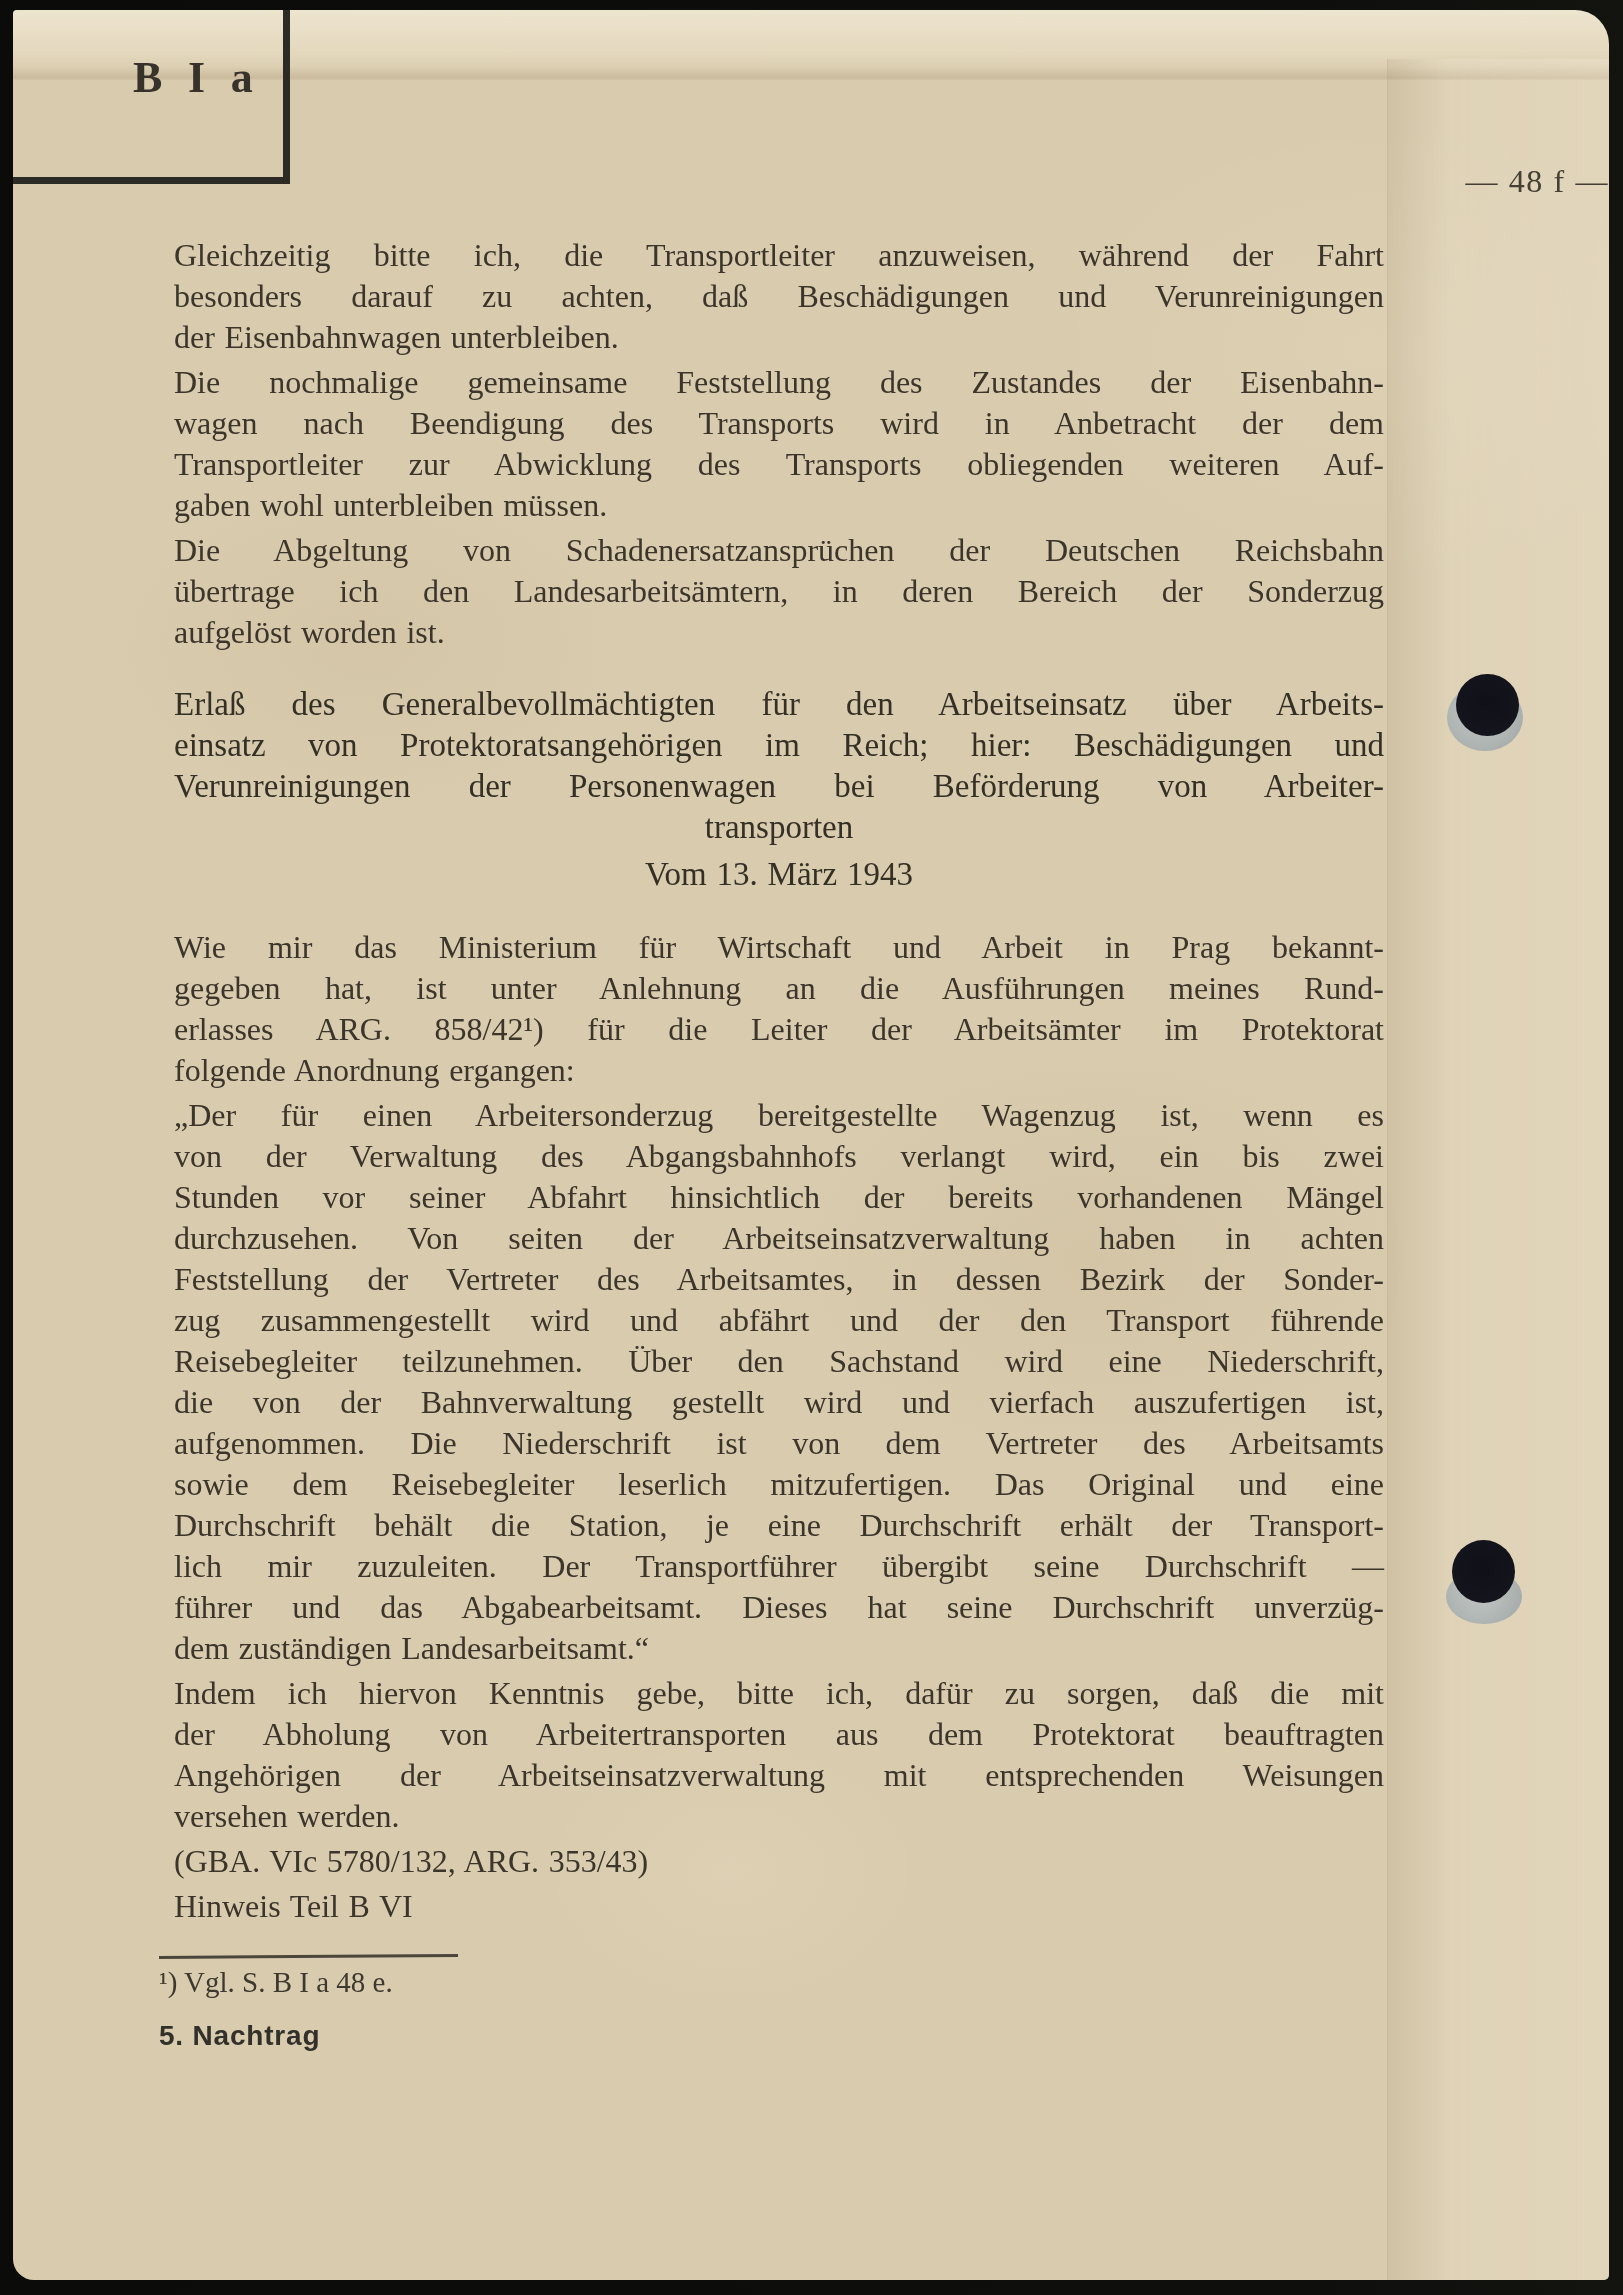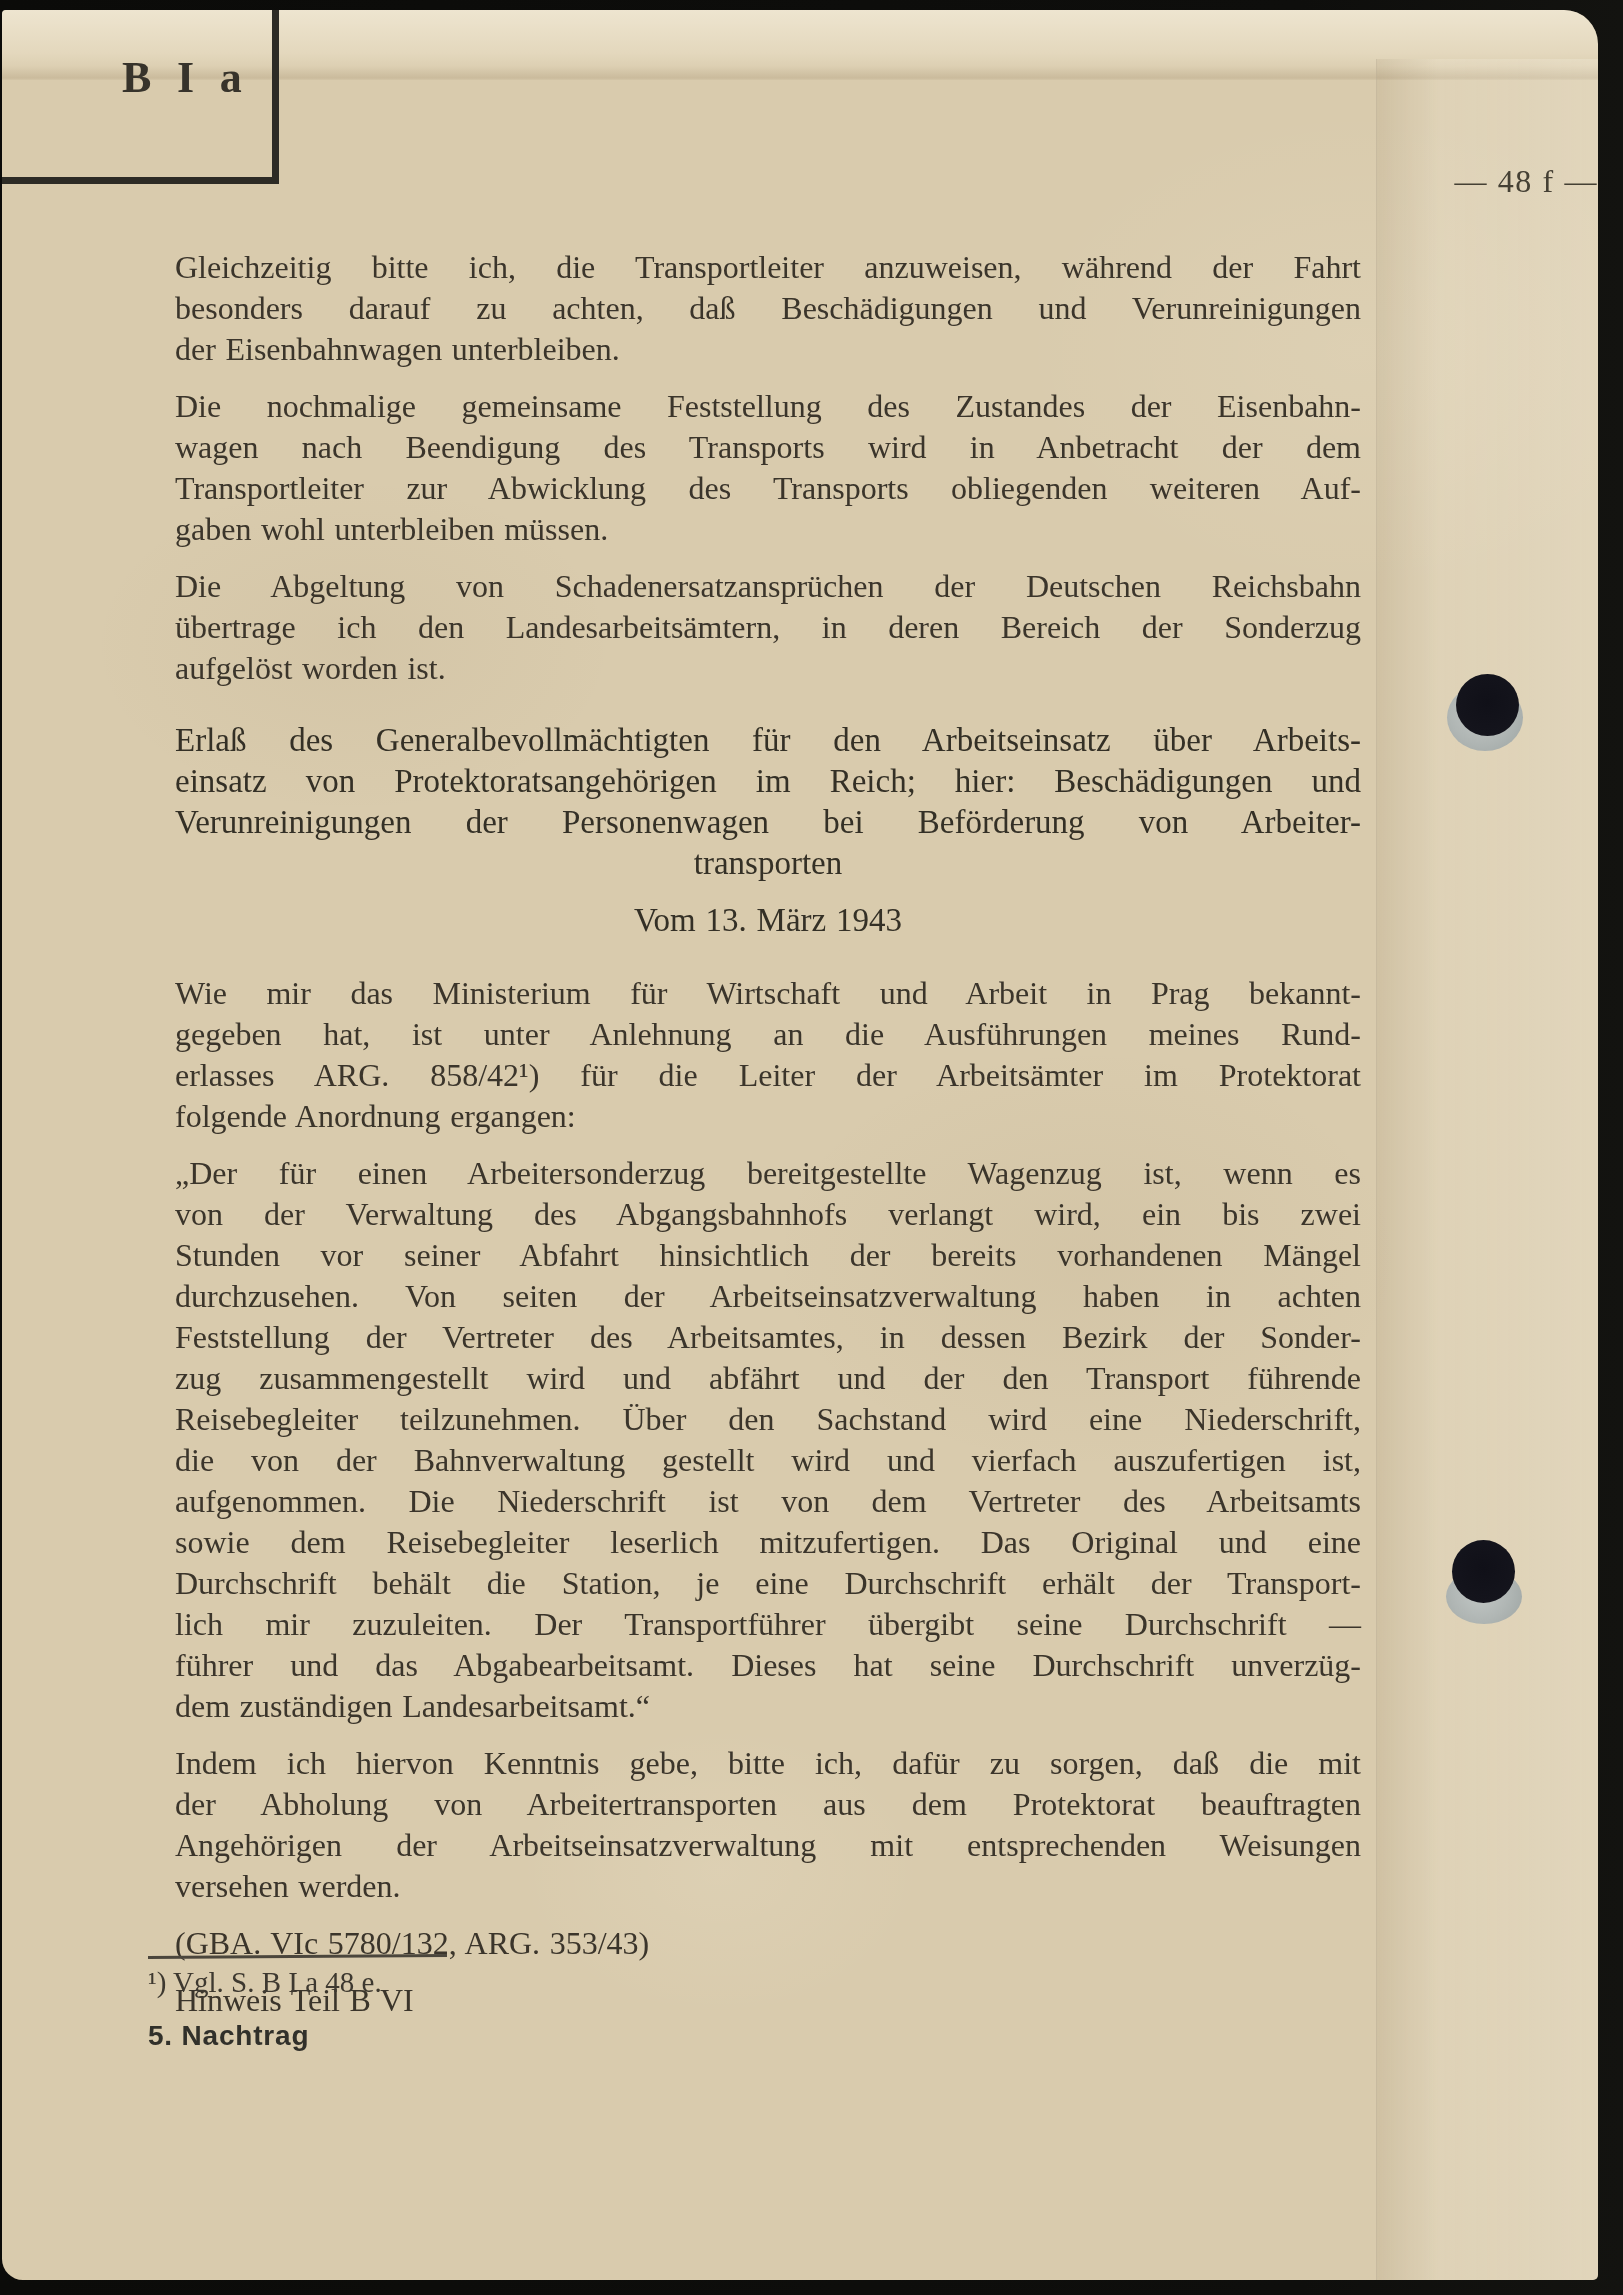--- a/index.html
+++ b/index.html
@@ -2,21 +2,21 @@
 <html style="font-size:13px"><head>
 <meta charset="utf-8">
 <style>
   html,body{margin:0;padding:0;}
   body{
     width:1623px;height:2295px;position:relative;overflow:hidden;
     background:linear-gradient(90deg,#0b0b09 0%,#0e0e0c 80%,#131310 100%);
     font-family:"Liberation Serif", serif;
   }
   .paper{
-    position:absolute;left:2px;top:9.7px;width:1596px;height:2270px;
+    position:absolute;left:13px;top:9.7px;width:1596px;height:2270px;
     background-color:#d9cbad;
     background-image:
       radial-gradient(ellipse 406px 260px at 22% 28%, rgba(118,94,58,0.05), transparent 65%),
       radial-gradient(ellipse 487px 325px at 68% 55%, rgba(118,94,58,0.06), transparent 65%),
       radial-gradient(ellipse 341px 244px at 45% 82%, rgba(255,250,235,0.10), transparent 60%),
       radial-gradient(ellipse 568px 406px at 85% 15%, rgba(255,249,232,0.10), transparent 60%);
     border-radius:4px 34px 4.9px 21px;
   }
   .top-light-band{
     position:absolute;left:0;top:0;width:100%;height:70px;
@@ -39,21 +39,21 @@
     font-size:44px;font-weight:bold;letter-spacing:7.3px;color:#37332b;
   }
   .page-number{
     position:absolute;left:0;top:153px;width:100%;text-align:right;
     font-size:32px;color:#454034;letter-spacing:1.6px;
   }
   .text-column{
     position:absolute;left:157px;top:221px;width:1218px;
     font-size:32px;line-height:41px;color:#3b352b;
   }
-  .block{margin:16px;}
+  .block{margin:4px;}
   .line{text-align:justify;text-align-last:justify;word-spacing:1.6px;}
   .line.last.left{text-align-last:left;}
   .line.last.center{text-align-last:center;}
   .block.heading .line, .block.date .line{font-weight:normal;color:#343026;font-size:33px;}
   .block[data-name="decree-heading"]{margin-top:31px;}
   .block[data-name="date-line"]{margin-top:6.5px;}
   .block[data-name="para-intro"]{margin-top:32px;}
   .footnote-rule{
     position:absolute;left:146px;top:1945px;width:299px;height:3.2px;
     background:#4b463c;transform:rotate(-0.35deg);

